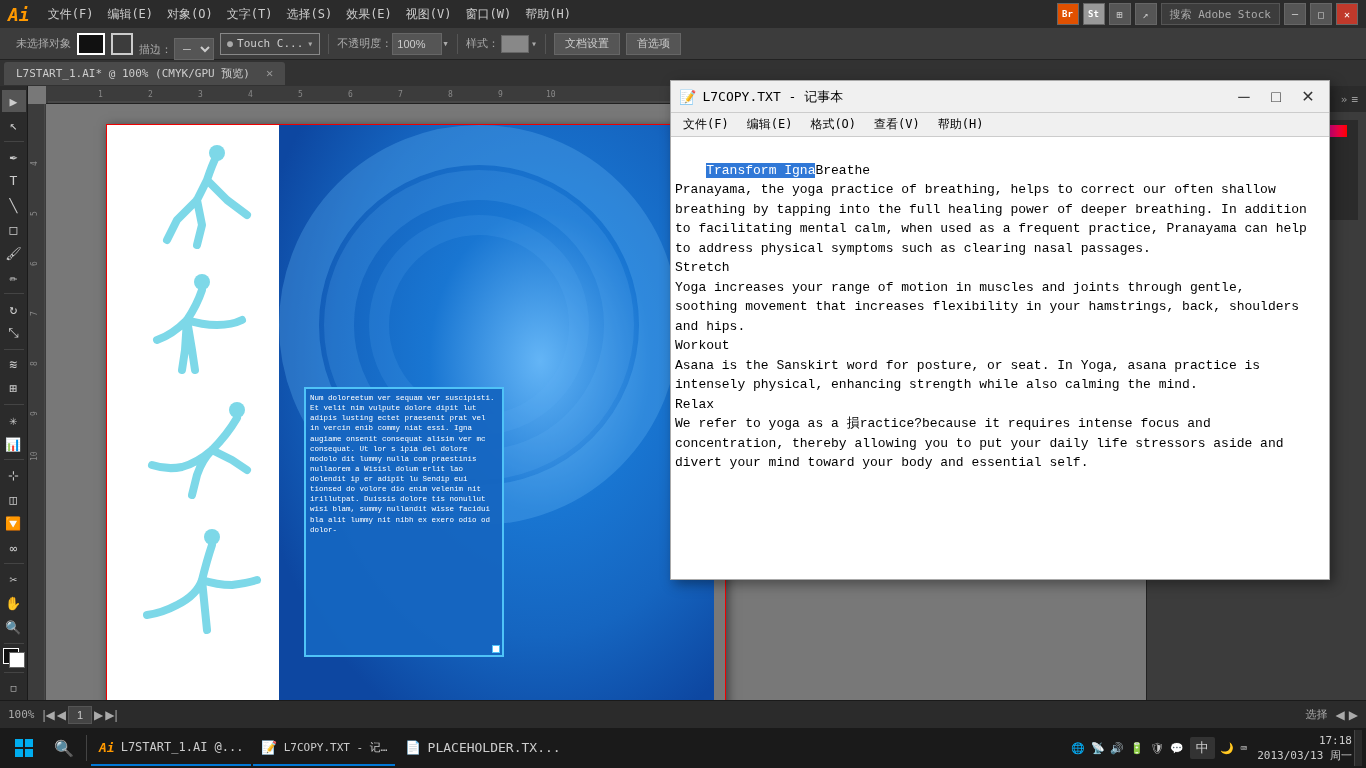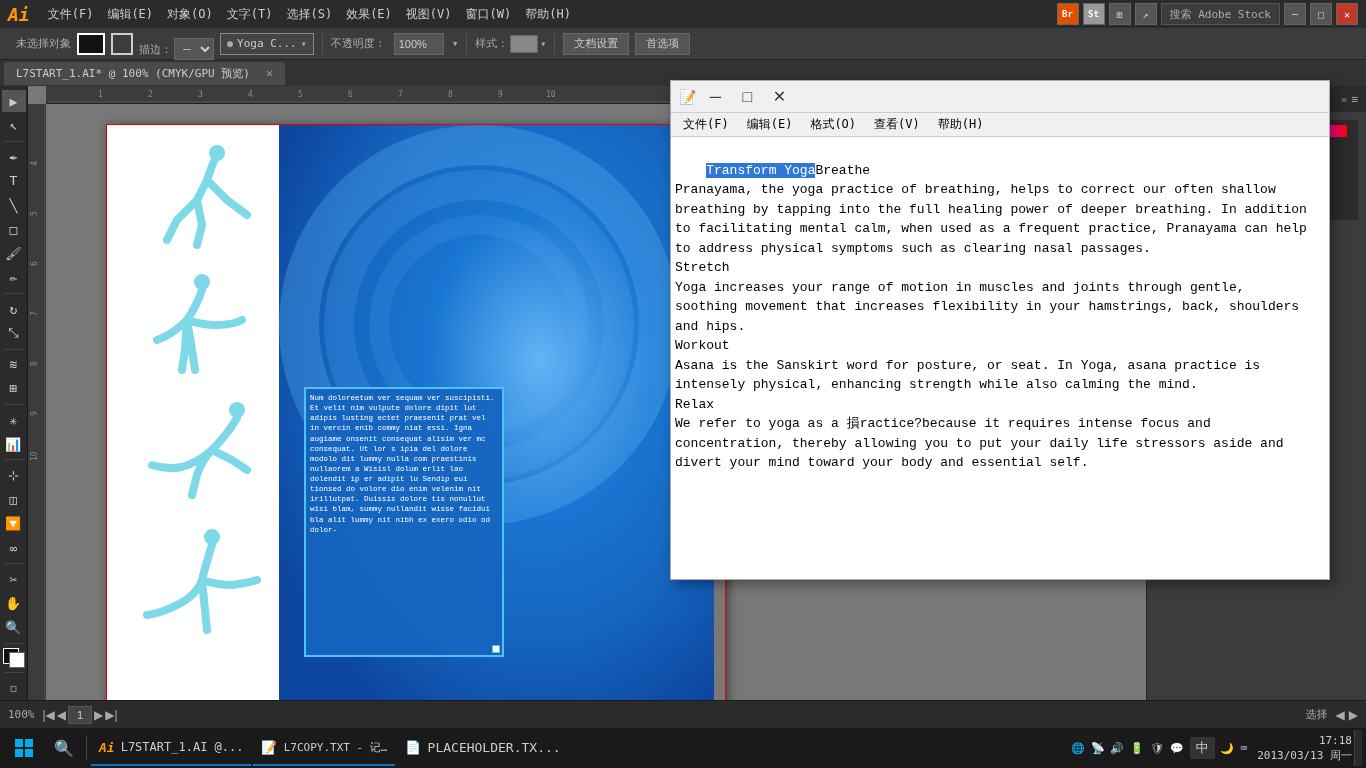--- a/index.html
+++ b/index.html
@@ -144,25 +144,25 @@
     <div style="width:22px;height:22px;background:transparent;border:2px solid #ccc;display:flex;align-items:center;justify-content:center;"></div>
   </div>
   <div style="display:flex;align-items:center;gap:2px;margin-top:11px;">
     <span style="color:#aaa;font-size:11px;">描边：</span>
     <select class="toolbar-select" style="width:40px;">
       <option>─</option>
     </select>
   </div>
   <div style="display:flex;align-items:center;background:#444;border:1px solid #888;height:22px;padding:0 6px;cursor:pointer;gap:4px;">
     <span style="color:#aaa;font-size:10px;">●</span>
-    <span style="color:#ccc;font-size:11px;">Yoga C...</span>
+    <span style="color:#ccc;font-size:11px;">Touch C...</span>
     <span style="color:#aaa;font-size:10px;">▾</span>
   </div>
   <div class="toolbar-divider"></div>
-  <div style="display:flex;align-items:center;gap:8px;">
+  <div style="display:flex;align-items:center;gap:0;">
     <span style="color:#aaa;font-size:11px;">不透明度：</span>
     <input class="toolbar-input" style="width: 50px;" value="100%">
     <span style="color:#aaa;font-size:11px;">▾</span>
   </div>
   <div class="toolbar-divider"></div>
   <div style="display:flex;align-items:center;gap:2px;">
     <span style="color:#aaa;font-size:11px;">样式：</span>
     <div style="width:28px;height:18px;background:#888;border:1px solid #666;"></div>
     <span style="color:#aaa;font-size:10px;">▾</span>
   </div>
@@ -328,33 +328,34 @@
           <rect width="180" height="12" fill="url(#rg)"></rect>
         </svg>
       </div>
     </div>
   </div>
 </div>
 
 <div id="notepad" style="position:fixed;top:80px;left:670px;width:660px;height:500px;z-index:100;">
   <div id="notepad-titlebar">
     <span class="notepad-icon">📝</span>
+    <span class="notepad-title">L7COPY.TXT - 记事本</span>
     <button class="win-btn">─</button>
     <button class="win-btn">□</button>
     <button class="win-btn close">✕</button>
   </div>
   <div id="notepad-menubar">
     <span class="np-menu">文件(F)</span>
     <span class="np-menu">编辑(E)</span>
     <span class="np-menu">格式(O)</span>
     <span class="np-menu">查看(V)</span>
     <span class="np-menu">帮助(H)</span>
   </div>
   <div id="notepad-content" style="flex:1;overflow-y:scroll;overflow-x:hidden;padding:4px;background:white;font-family:'Courier New',monospace;font-size:13px;color:#000;line-height:1.5;white-space:pre-wrap;word-wrap:break-word;height:calc(500px - 32px - 24px);">
-    <span class="highlight-text">Transform Yoga</span><span>Breathe
+    <span class="highlight-text">Transform Igna</span><span>Breathe
 Pranayama, the yoga practice of breathing, helps to correct our often shallow
 breathing by tapping into the full healing power of deeper breathing. In addition
 to facilitating mental calm, when used as a frequent practice, Pranayama can help
 to address physical symptoms such as clearing nasal passages.
 Stretch
 Yoga increases your range of motion in muscles and joints through gentle,
 soothing movement that increases flexibility in your hamstrings, back, shoulders
 and hips.
 Workout
 Asana is the Sanskirt word for posture, or seat. In Yoga, asana practice is

